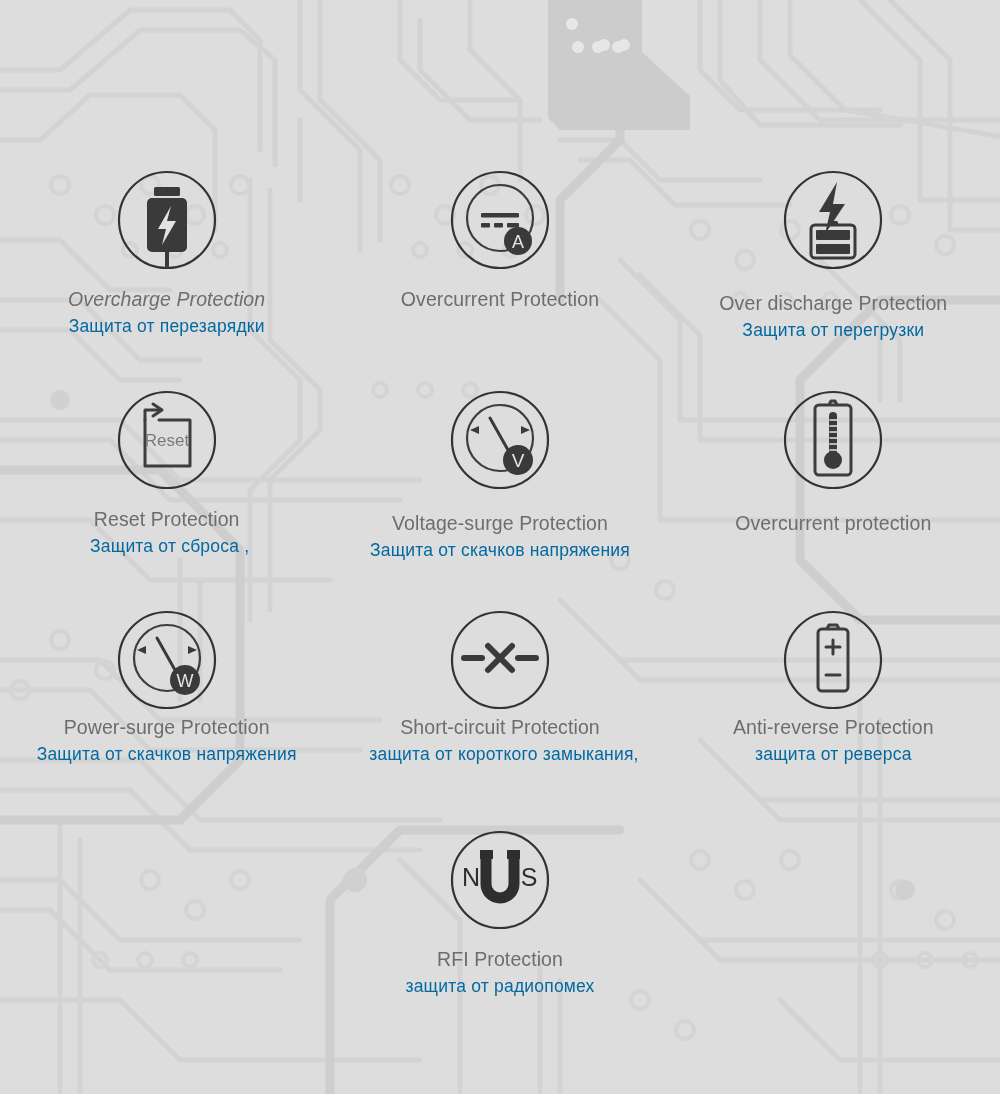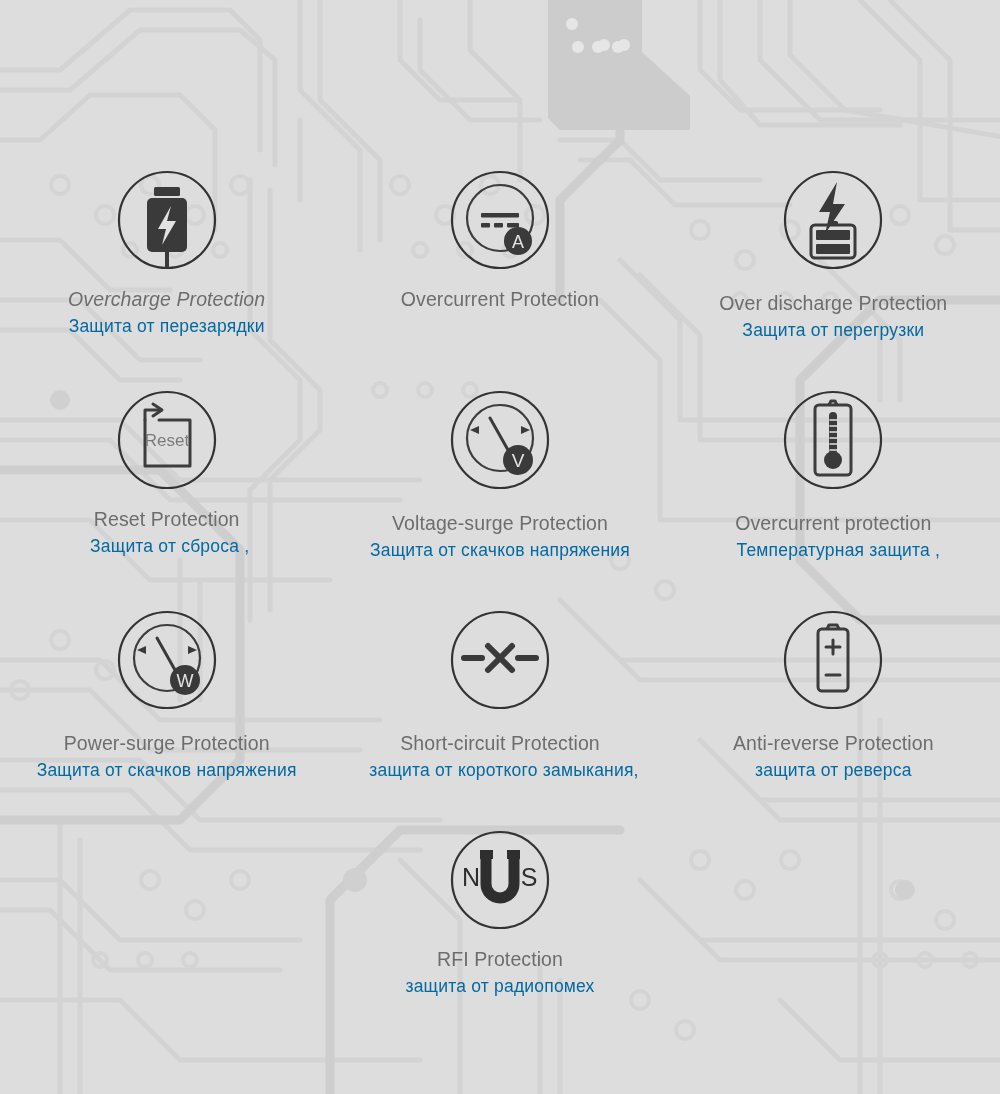--- a/index.html
+++ b/index.html
@@ -79,21 +79,21 @@
   }
   .features-last .feature-cell { height: auto; }
 
   
   .cell-r1c1 .label-en { margin-top: 16px; font-style: italic; }
   .cell-r1c3 .label-ru { padding-left: 6px; }
   .cell-r2c3 .label-ru { padding-left: 10px; }
   .cell-r3c3 .label-ru { padding-left: 8px; }
 
   .row2 .label-en { margin-top: 20px; }
-  .row3 .label-en { margin-top: 20px; }
+  .row3 .label-en { margin-top: 4px; }
 </style>
 </head>
 <body>
 
 <svg id="pcb-bg" viewBox="0 0 1000 1094" xmlns="http://www.w3.org/2000/svg">
   <rect x="0" y="0" width="1000" height="1094" fill="#dddddd"></rect>
 
   <g stroke="#d3d3d3" stroke-width="5" fill="none" stroke-linejoin="round" stroke-linecap="round">
 
     <path d="M -20 70 L 60 70 L 130 10 L 230 10 L 260 40 L 260 150"></path>
@@ -323,21 +323,20 @@
           <line x1="49" y1="32" x2="56" y2="32"></line>
           <line x1="49" y1="38" x2="56" y2="38"></line>
           <line x1="49" y1="44" x2="56" y2="44"></line>
           <line x1="49" y1="50" x2="56" y2="50"></line>
           <line x1="49" y1="56" x2="56" y2="56"></line>
           <line x1="49" y1="62" x2="56" y2="62"></line>
         </g>
       </svg>
     </div>
     <div class="label-en">Overcurrent protection</div>
-    <div class="label-ru">Температурная защита ,</div>
   </div>
 
   <div class="feature-cell cell-r3c1 row3">
     <div class="icon-circle">
       <svg viewBox="0 0 104 104" width="104" height="104" xmlns="http://www.w3.org/2000/svg">
         <circle cx="52" cy="52" r="48" fill="none" stroke="#333333" stroke-width="2.2"></circle>
         <circle cx="52" cy="50" r="33" fill="none" stroke="#3d3d3d" stroke-width="2.2"></circle>
         <path d="M 22 42 L 31 38 L 31 46 Z" fill="#3a3a3a"></path>
         <path d="M 82 42 L 73 38 L 73 46 Z" fill="#3a3a3a"></path>
         <path d="M 42 30 L 60 62" stroke="#3a3a3a" stroke-width="3" stroke-linecap="round"></path>

